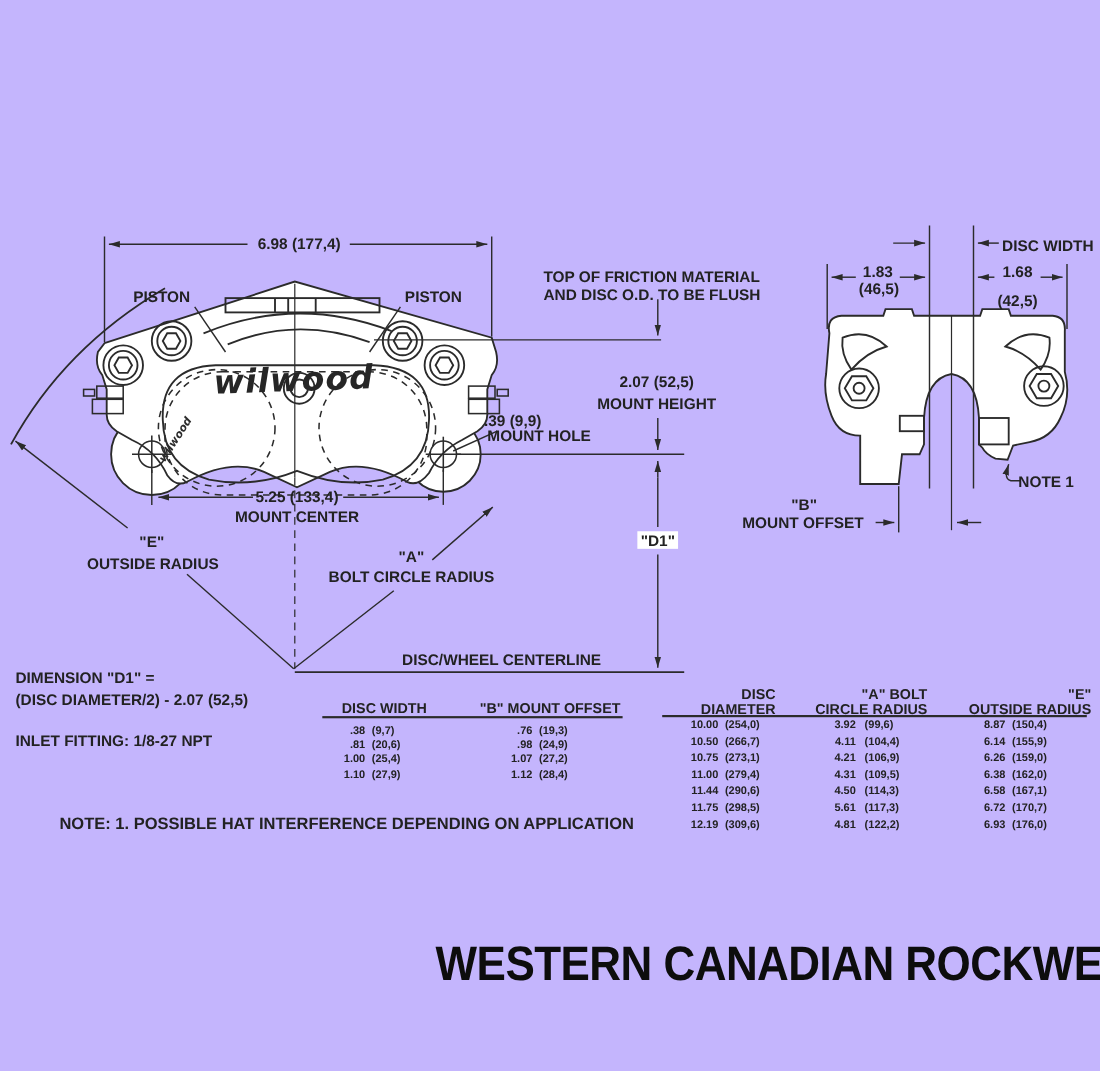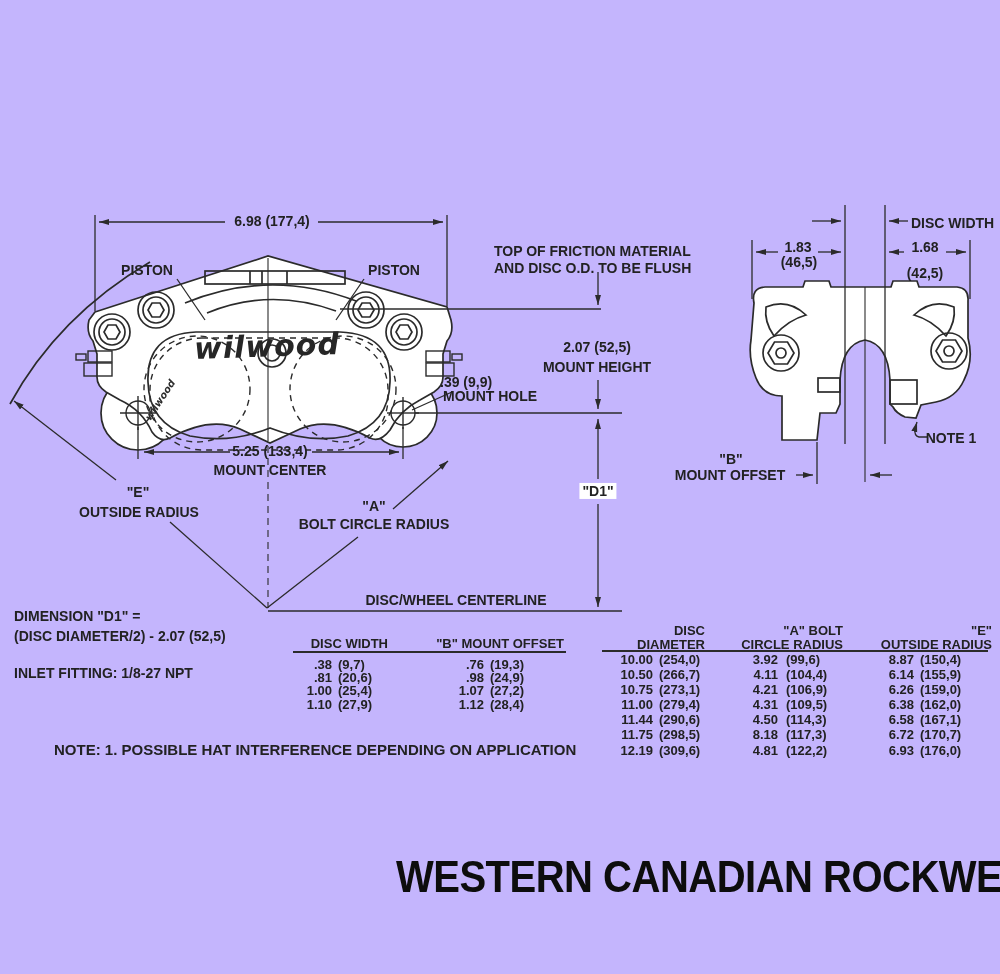--- a/index.html
+++ b/index.html
@@ -2,21 +2,21 @@
 <html><head>
 <meta charset="utf-8">
 <style>
   html,body{margin:0;padding:0;background:#fff;}
   #canvas{position:relative;width:1000px;height:974px;background:#c4b5fd;overflow:hidden;
           font-family:"Liberation Sans", sans-serif;color:#1f1f1f;}
   svg{position:absolute;left:0;top:0;}
   .lbl{position:absolute;font-size:14px;font-weight:bold;color:#222;white-space:nowrap;line-height:1.15;}
   .ctr{transform:translate(-50%,-50%);text-align:center;}
   .blk{line-height:20px;}
-  .tcell{font-size:13px;font-weight:bold;color:#222;}
+  .tcell{font-size:10px;font-weight:bold;color:#222;}
   .t-underline{position:absolute;background:#2b2b2b;height:2px;}
   .grid1{position:absolute;display:grid;grid-template-columns:40px 62px 46px 44px 64px;line-height:13.2px;}
   .grid2{position:absolute;display:grid;grid-template-columns:52px 50px 75px 52px 84px 52px;line-height:15.1px;}
   .num{text-align:right;}
   .met{text-align:left;padding-left:6px;}
   .met2{text-align:left;padding-left:8px;}
   .hdr{position:absolute;font-size:13px;font-weight:bold;text-align:right;line-height:13.5px;color:#222;}
   .wilwood-main{position:absolute;left:267px;top:346px;transform:translate(-50%,-50%) rotate(-2deg);
     font-family:"DejaVu Sans",sans-serif;font-style:italic;font-weight:bold;font-size:30px;
     letter-spacing:1px;color:#262626;}
@@ -287,21 +287,21 @@
   <div class="num">6.38</div>
   <div class="met">(162,0)</div>
   <div class="num">11.44</div>
   <div class="met">(290,6)</div>
   <div class="num">4.50</div>
   <div class="met2">(114,3)</div>
   <div class="num">6.58</div>
   <div class="met">(167,1)</div>
   <div class="num">11.75</div>
   <div class="met">(298,5)</div>
-  <div class="num">8.18</div>
+  <div class="num">5.61</div>
   <div class="met2">(117,3)</div>
   <div class="num">6.72</div>
   <div class="met">(170,7)</div>
   <div class="num">12.19</div>
   <div class="met">(309,6)</div>
   <div class="num">4.81</div>
   <div class="met2">(122,2)</div>
   <div class="num">6.93</div>
   <div class="met">(176,0)</div>
 </div>

